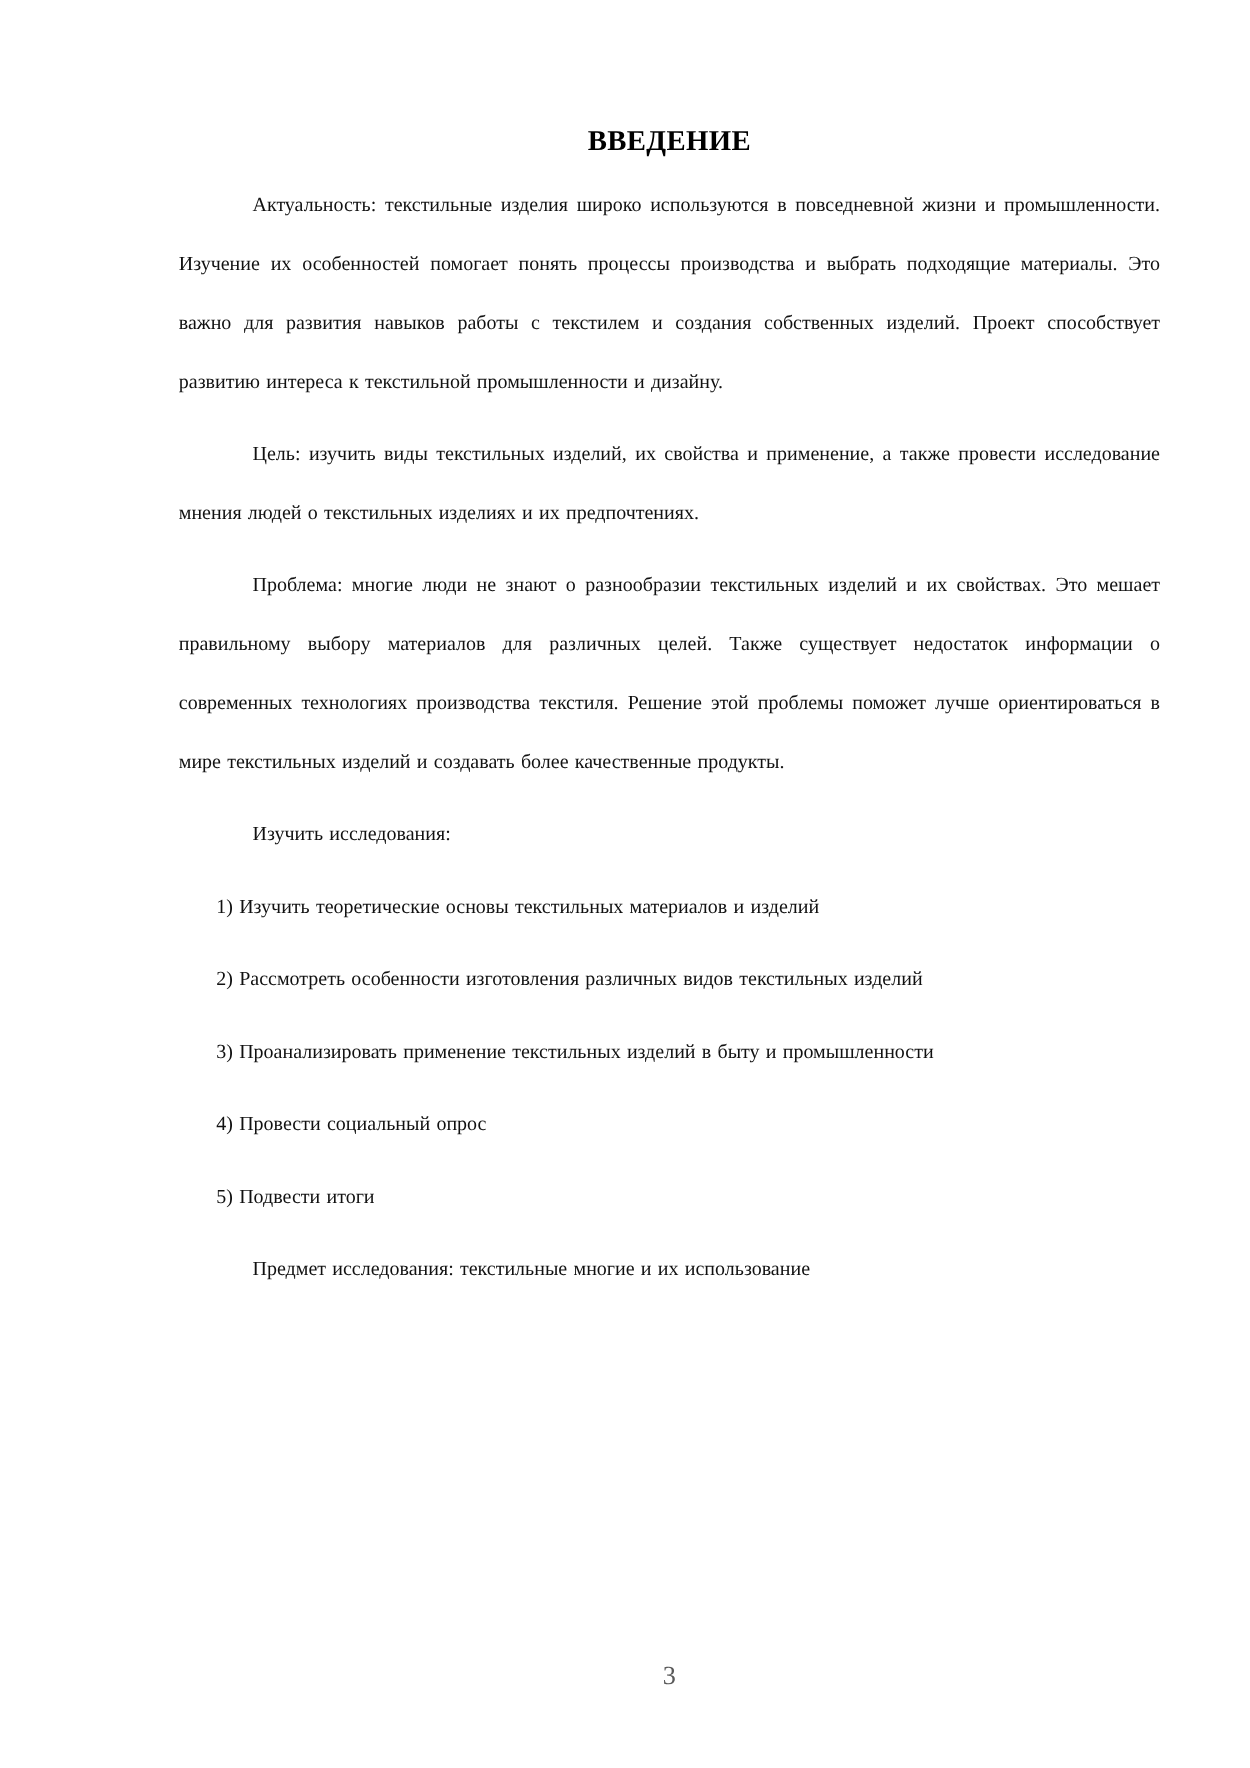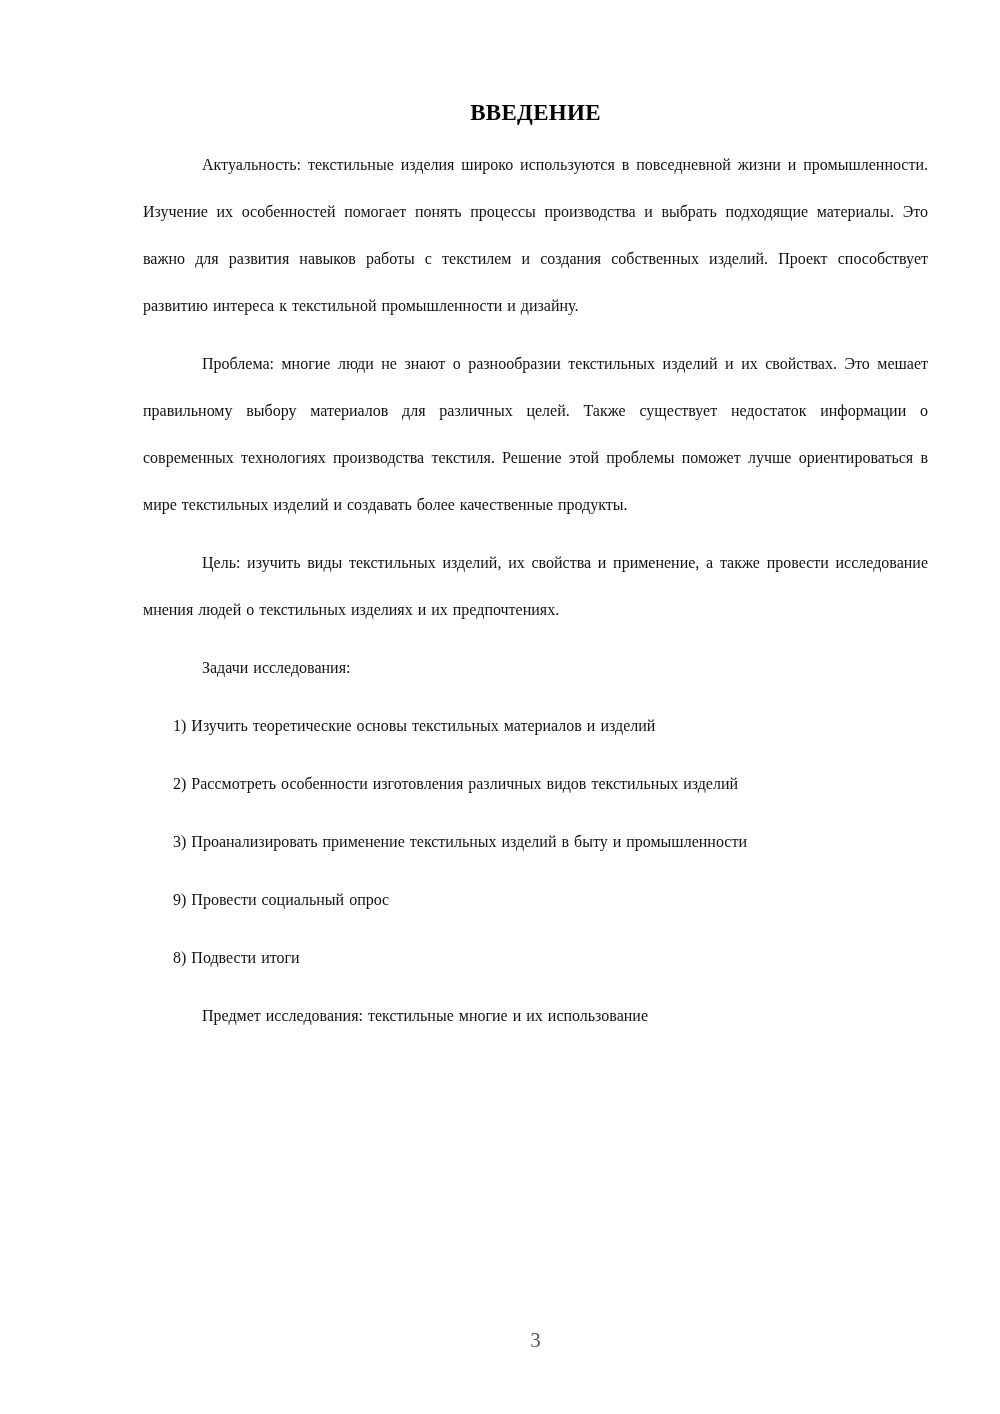--- a/index.html
+++ b/index.html
@@ -57,35 +57,35 @@
 </head>
 <body>
 
 <div class="page">
   <div class="content">
 
     <h1 class="doc-title">ВВЕДЕНИЕ</h1>
 
     <p>Актуальность: текстильные изделия широко используются в повседневной жизни и промышленности. Изучение их особенностей помогает понять процессы производства и выбрать подходящие материалы. Это важно для развития навыков работы с текстилем и создания собственных изделий. Проект способствует развитию интереса к текстильной промышленности и дизайну.</p>
 
+    <p>Цель: изучить виды текстильных изделий, их свойства и применение, а также провести исследование мнения людей о текстильных изделиях и их предпочтениях.</p>
+
     <p>Проблема: многие люди не знают о разнообразии текстильных изделий и их свойствах. Это мешает правильному выбору материалов для различных целей. Также существует недостаток информации о современных технологиях производства текстиля. Решение этой проблемы поможет лучше ориентироваться в мире текстильных изделий и создавать более качественные продукты.</p>
 
-    <p>Цель: изучить виды текстильных изделий, их свойства и применение, а также провести исследование мнения людей о текстильных изделиях и их предпочтениях.</p>
-
-    <p>Задачи исследования:</p>
+    <p>Изучить исследования:</p>
 
     <p class="list-item">1) Изучить теоретические основы текстильных материалов и изделий</p>
 
     <p class="list-item">2) Рассмотреть особенности изготовления различных видов текстильных изделий</p>
 
     <p class="list-item">3) Проанализировать применение текстильных изделий в быту и промышленности</p>
 
-    <p class="list-item">9) Провести социальный опрос</p>
+    <p class="list-item">4) Провести социальный опрос</p>
 
-    <p class="list-item">8) Подвести итоги</p>
+    <p class="list-item">5) Подвести итоги</p>
 
 
     <p>Предмет исследования: текстильные многие и их использование</p>
 
 
   </div>
 
   <div class="footer">3</div>
 </div>
 

